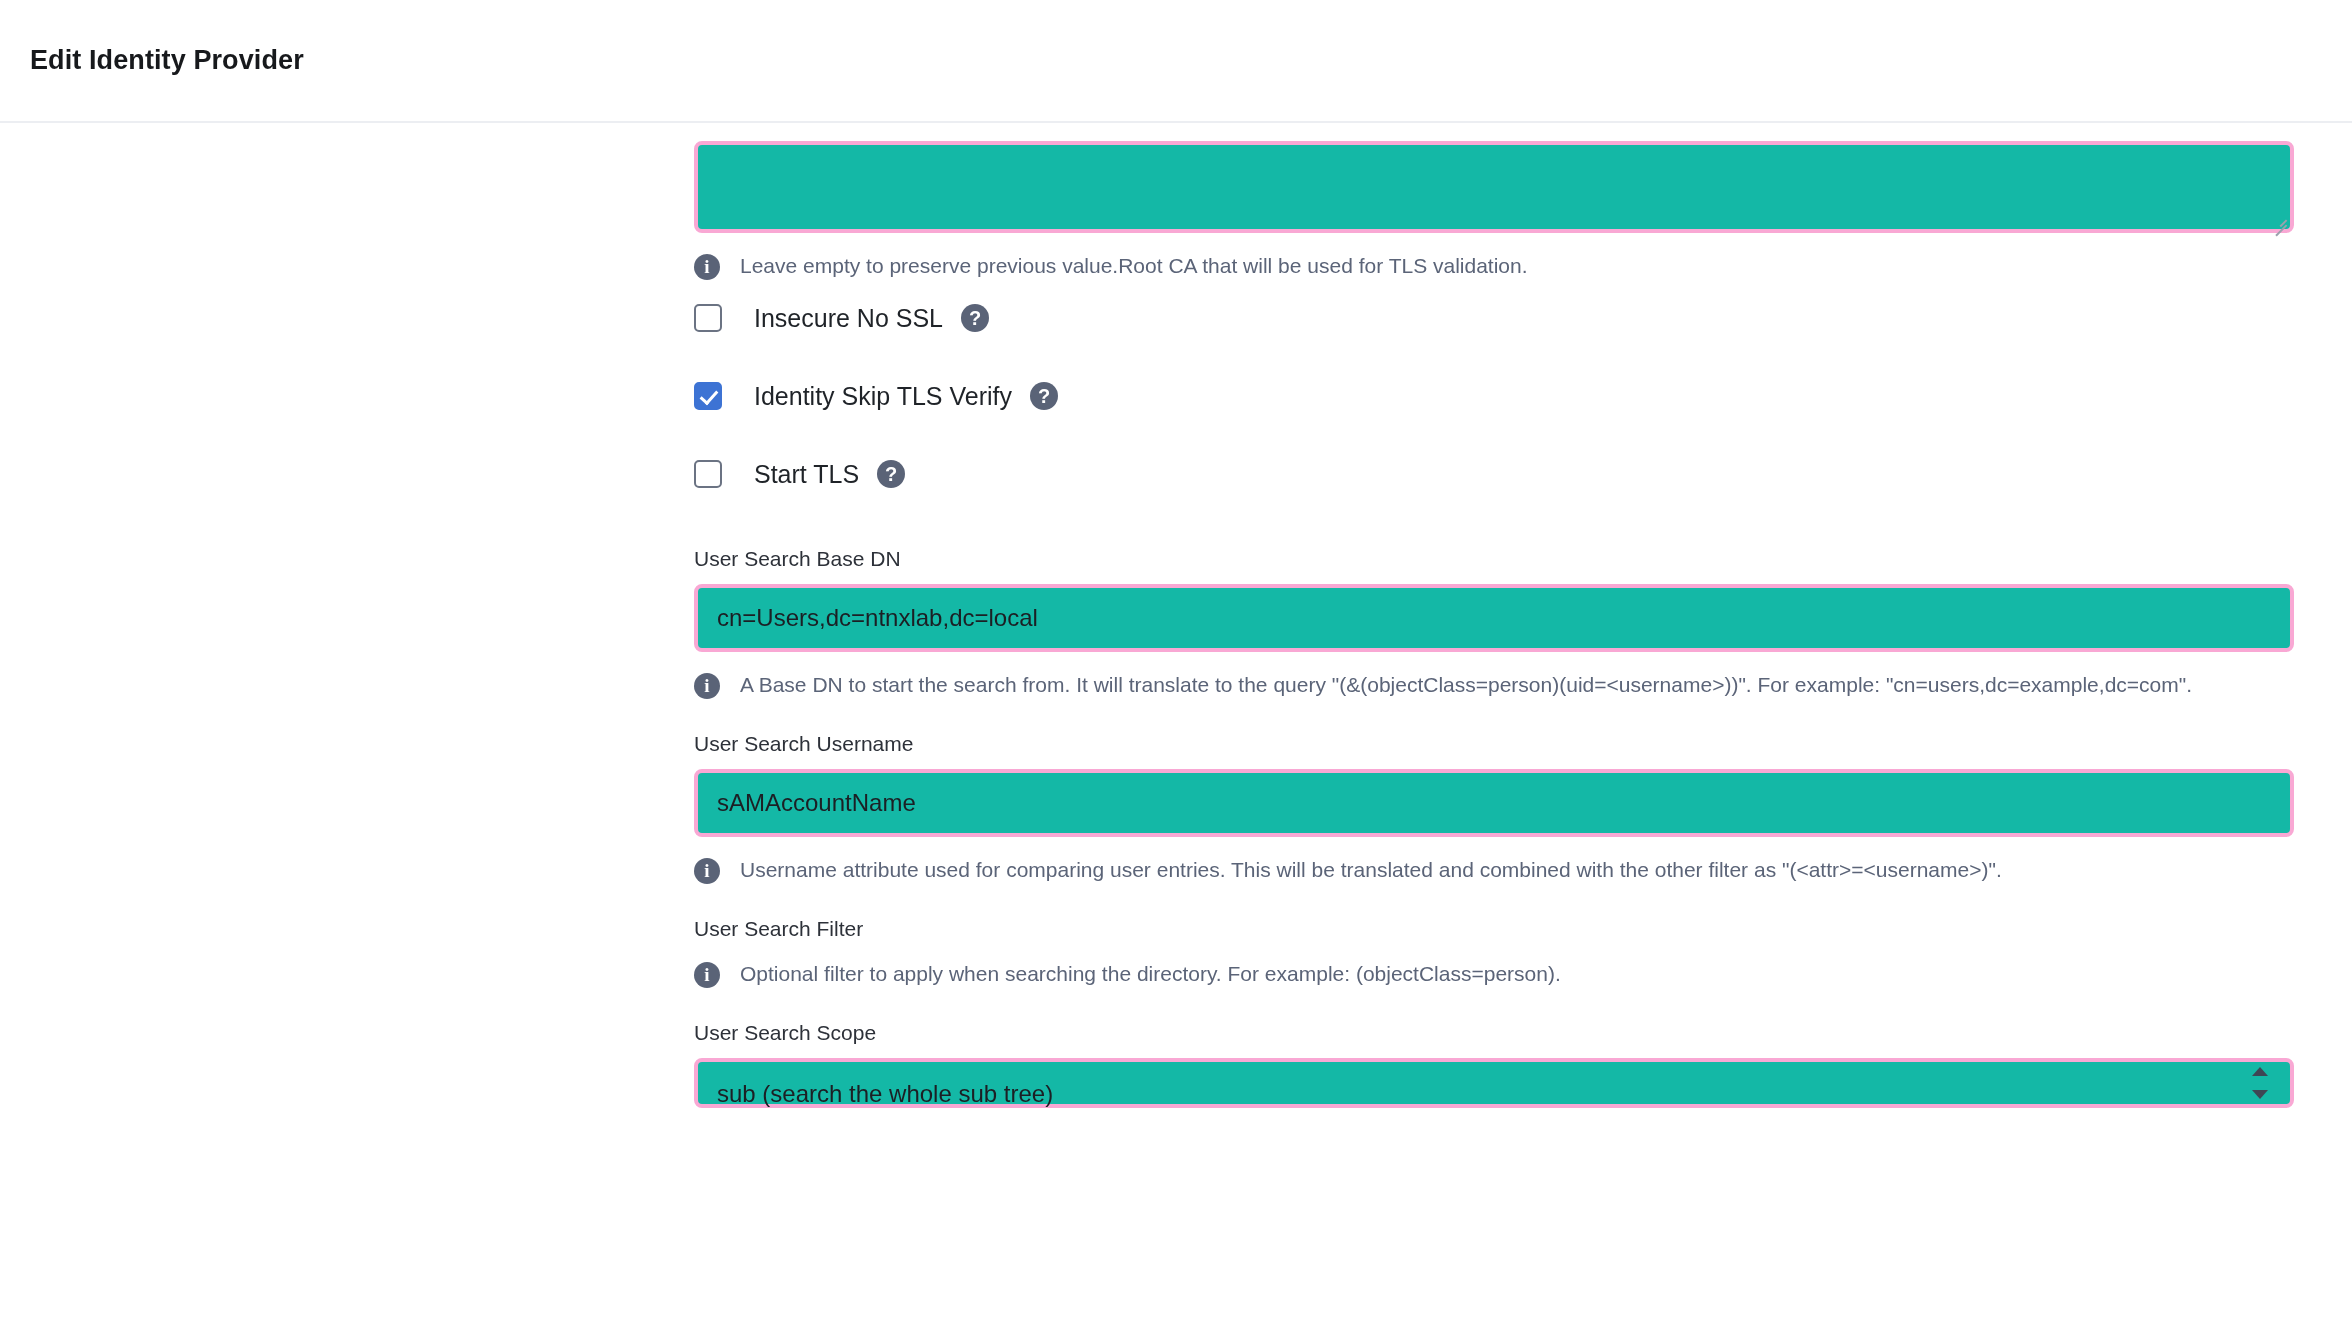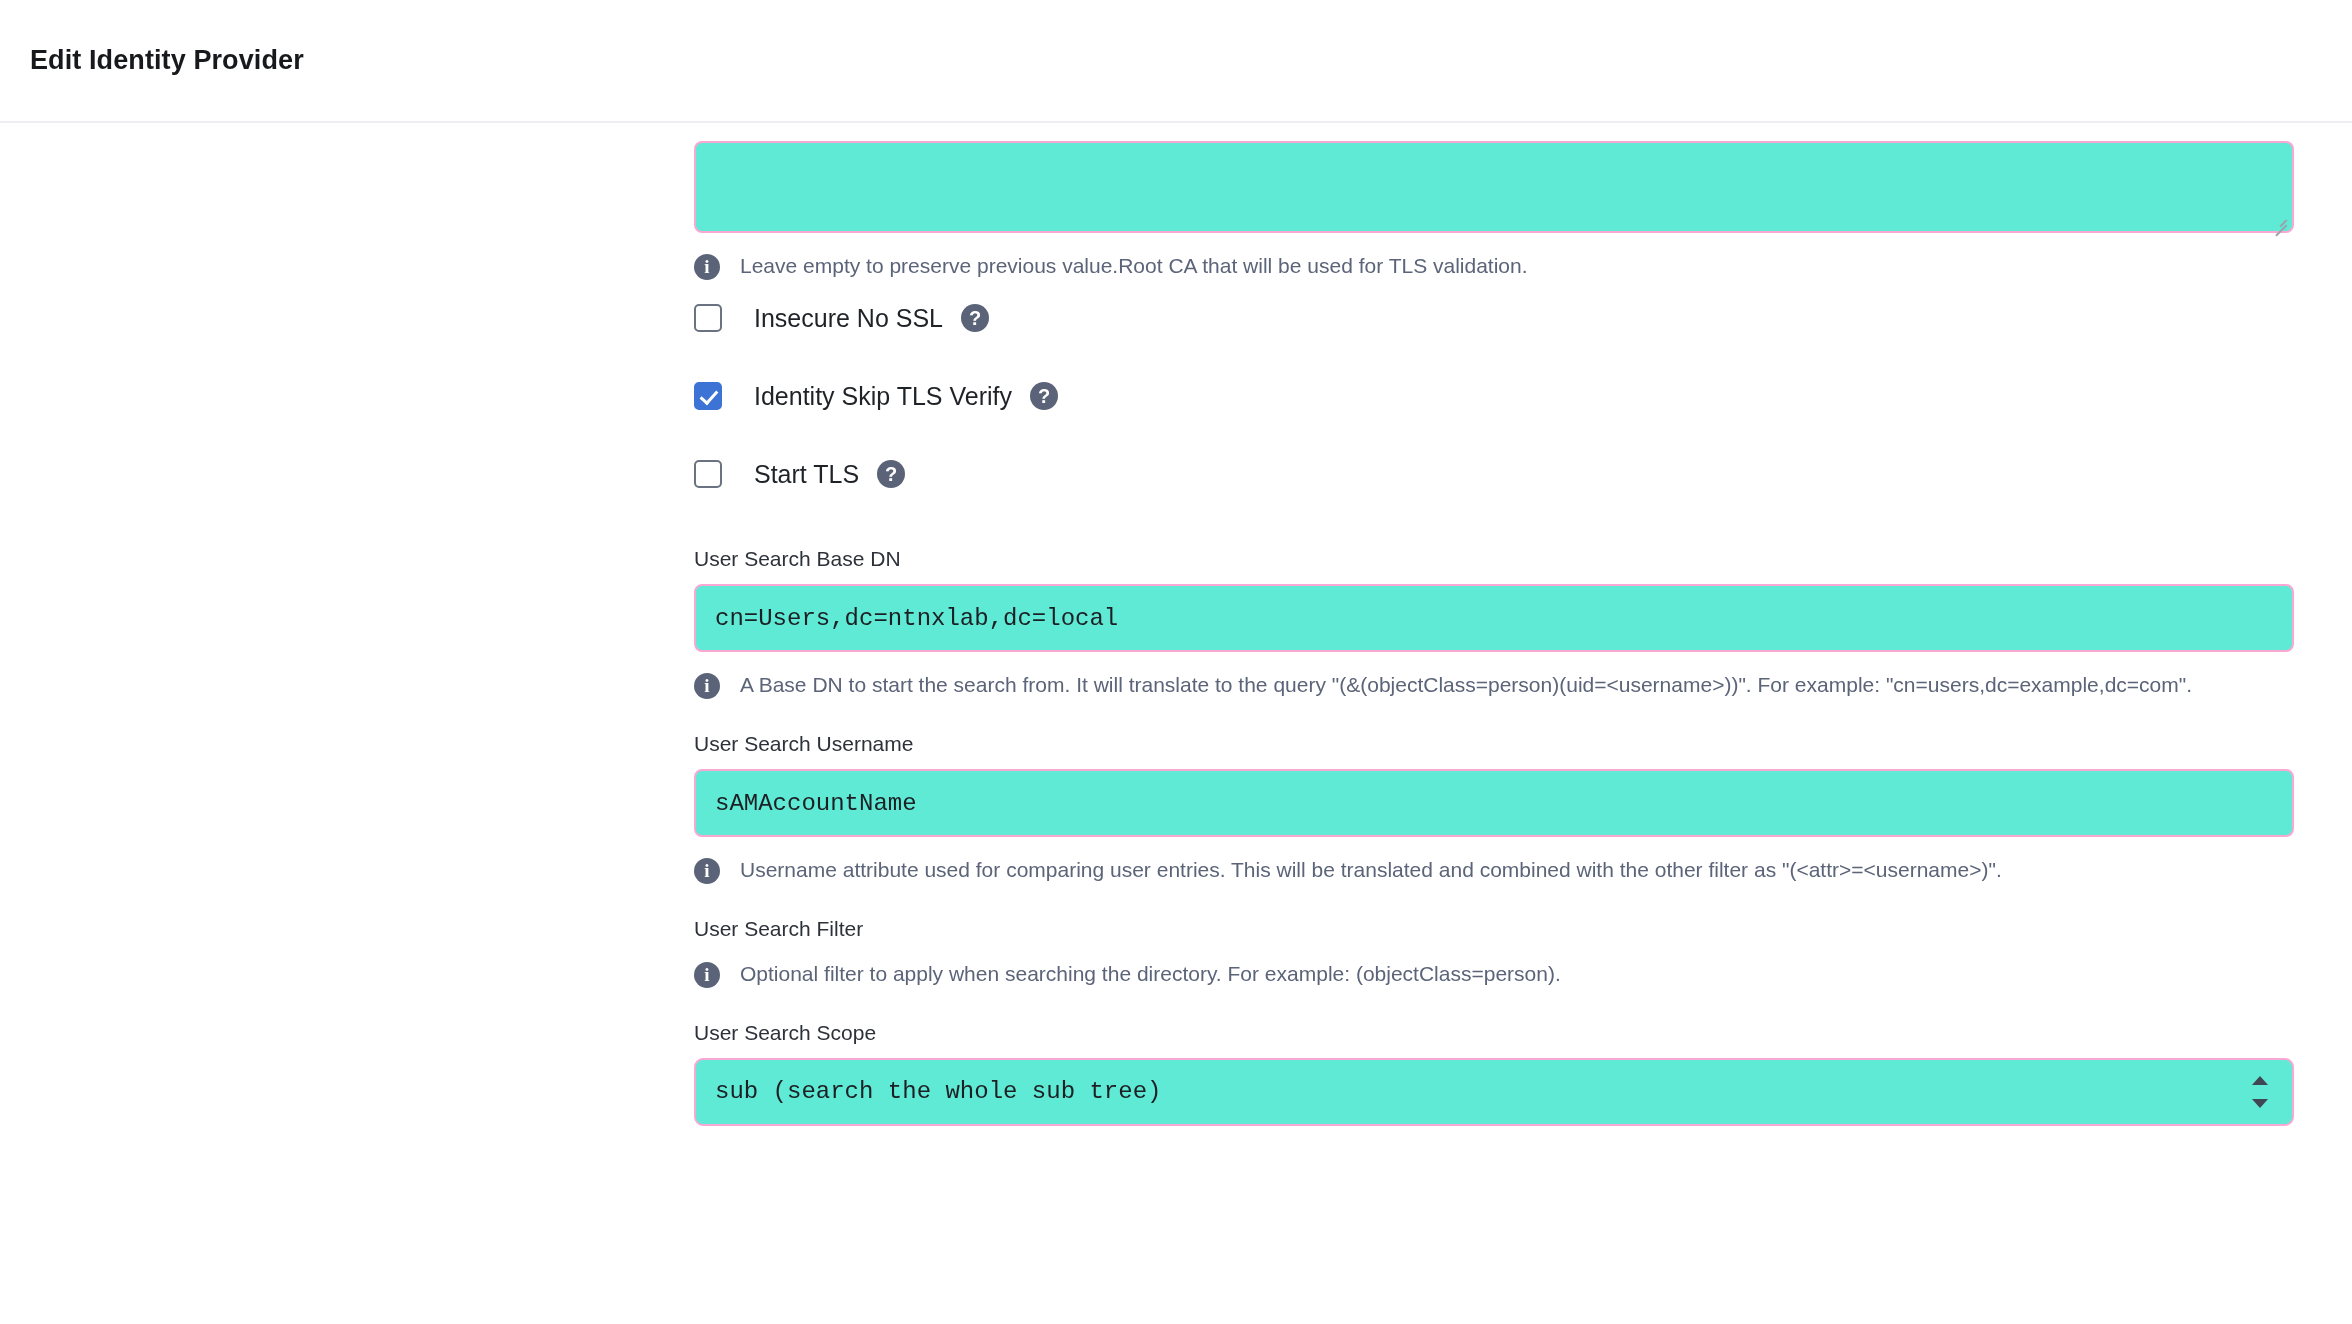--- a/index.html
+++ b/index.html
@@ -53,38 +53,37 @@
     font-size: 21px;
     color: #2d3139;
     margin-bottom: 13px;
     line-height: 1.2;
   }
 
   .text-input,
   .textarea-input,
   .select-input {
     width: 1600px;
-    border: 2px solid #f9a8d4;
+    border: 4px solid #f9a8d4;
     border-radius: 8px;
-    background: #5eead4;
-    font-family: Liberation Mono, monospace;
+    background: #14b8a6;
+    font-family: Liberation Sans, sans-serif;
     font-size: 24px;
     color: #1c1f24;
     padding: 0 19px;
     outline: none;
     display: block;
   }
   .text-input { height: 68px; line-height: 64px; }
   .select-input {
-    height: 68px;
+    height: 50px;
     line-height: 64px;
     position: relative;
     padding-right: 29px;
     cursor: pointer;
-    border-radius: 9px;
   }
   .select-wrap { position: relative; width: 1600px; }
   .select-arrows {
     position: absolute;
     right: 26px;
     top: 50%;
     transform: translateY(-50%);
     width: 16px;
     height: 32px;
     display: flex;

